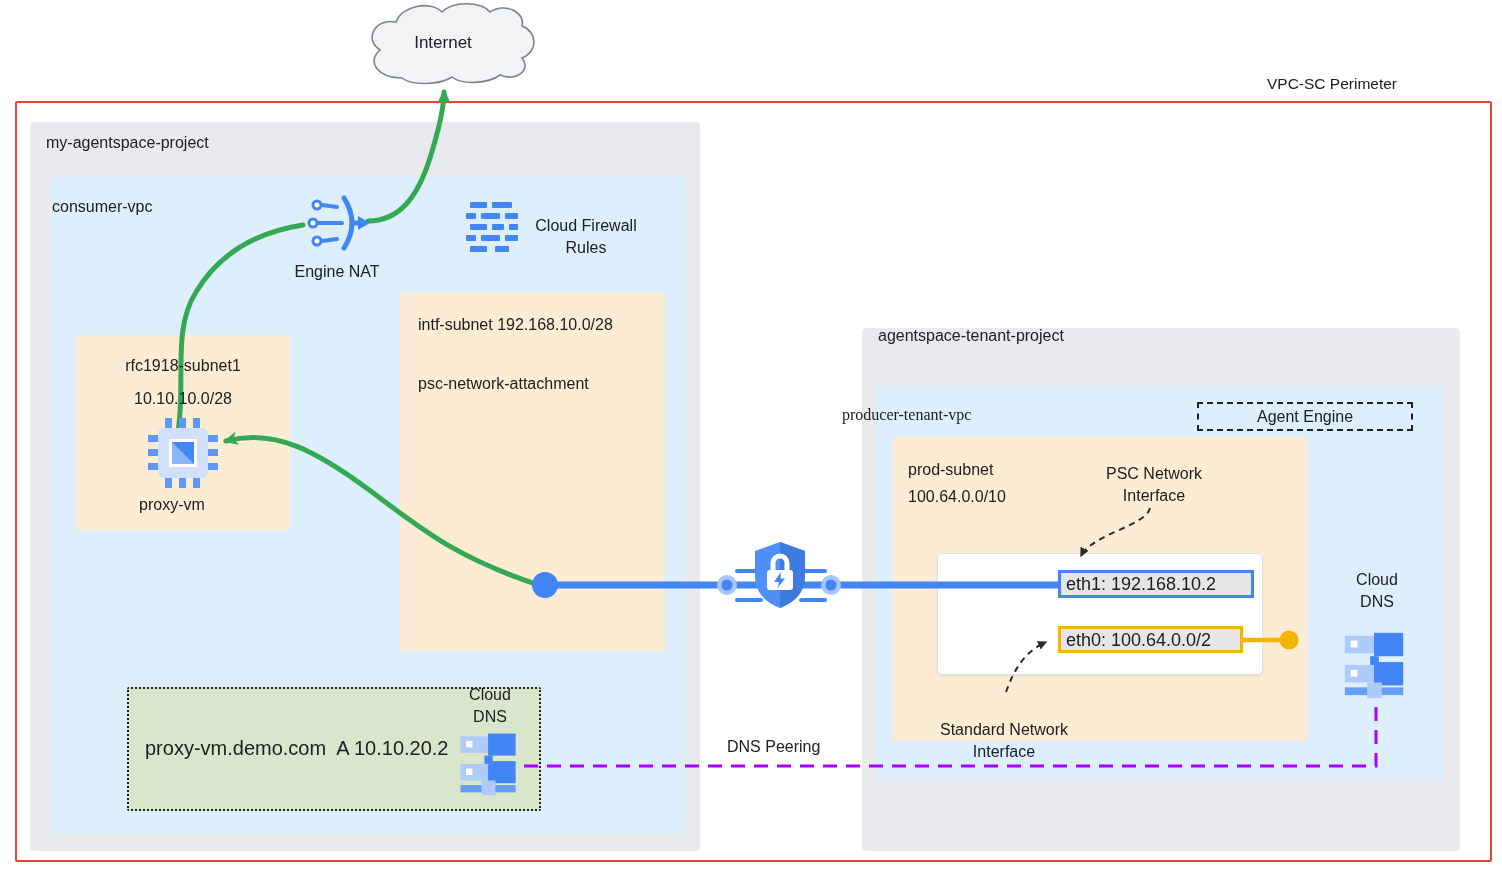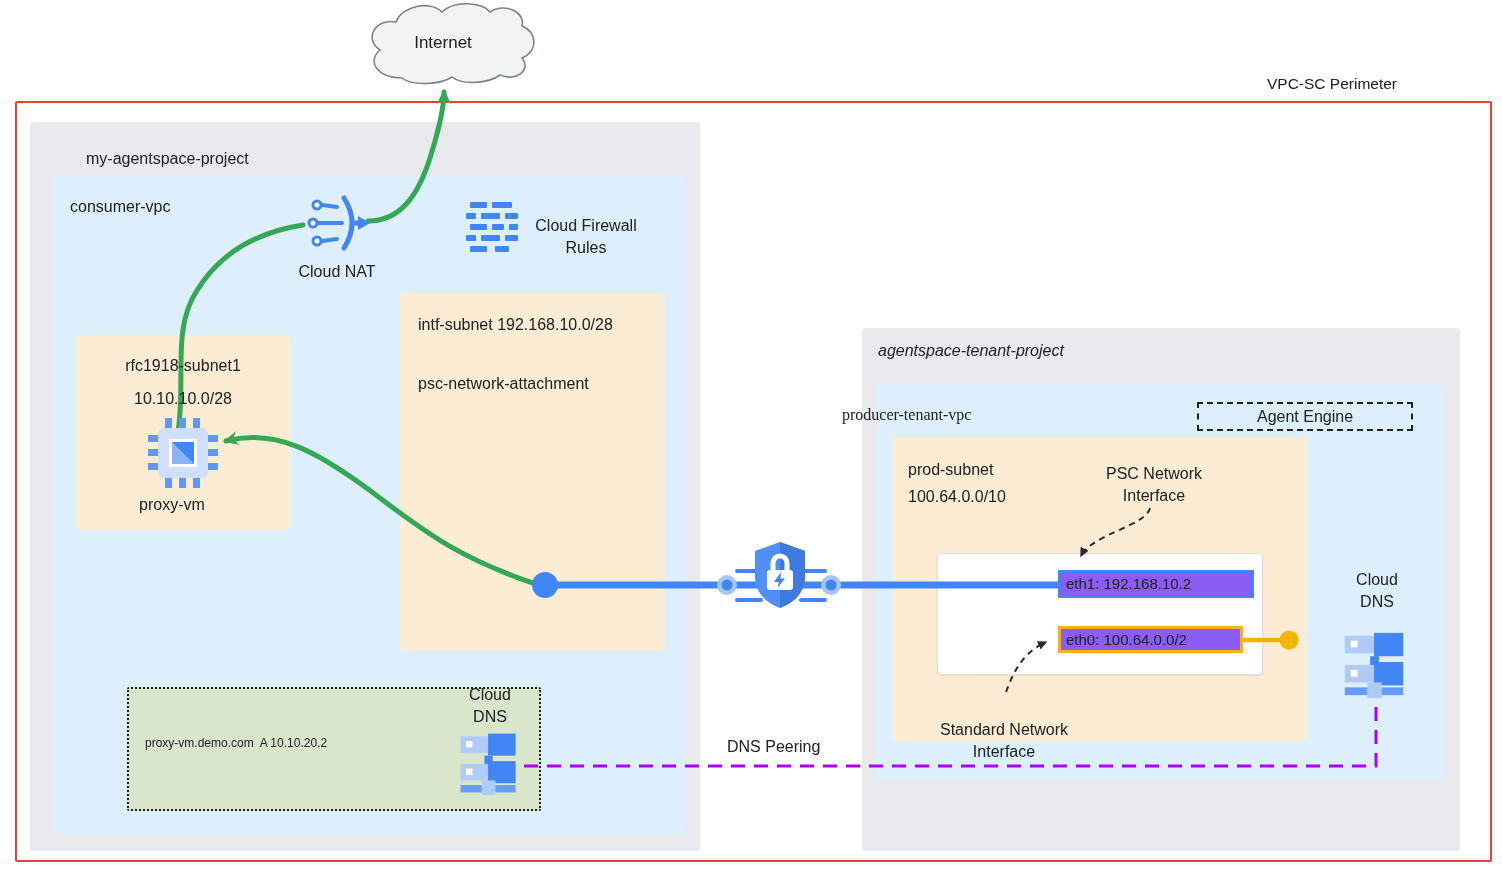--- a/index.html
+++ b/index.html
@@ -8,21 +8,21 @@
   .abs{position:absolute;}
   .box{position:absolute;border-radius:4px;}
   .lbl{position:absolute;font-size:16px;line-height:1.35;color:var(--text-dark,#202124);white-space:pre-line;}
   .ctr{text-align:center;}
   .perimeter{position:absolute;border:2.5px solid var(--perimeter-red,#ea4335);border-radius:2px;background:#fff;}
   .gray{background:var(--project-gray,#e8eaed);}
   .blue{background:var(--vpc-blue,#ddeffc);}
   .peach{background:var(--subnet-peach,#fcecd3);}
   .greenzone{background:var(--dns-zone-green,#d9e6cb);border:2.5px dotted #1f1f1f;border-radius:2px;}
   .card{background:#fff;border:1px solid #e0e0e0;border-radius:5px;box-shadow:0 1px 2px rgba(0,0,0,.08);}
-  .ethbox{position:absolute;background:#8b5cf6;font-size:15px;line-height:22px;padding-left:5px;white-space:pre;}
+  .ethbox{position:absolute;background:#e5e5e5;font-size:18px;line-height:22px;padding-left:5px;white-space:pre;}
   .eth1{border:3px solid var(--link-blue,#4285f4);}
   .eth0{border:3px solid var(--gold,#f4b400);}
   .dashedbox{position:absolute;border:2px dashed #202124;background:transparent;
              font-size:16px;text-align:center;}
   svg.connectors{position:absolute;left:0;top:0;z-index:5;pointer-events:none;}
   .toplayer{position:absolute;left:0;top:0;width:100%;height:100%;z-index:10;pointer-events:none;padding-left:10px;}
   .toplayer > *{pointer-events:auto;}
 </style>
 </head>
 <body>
@@ -89,39 +89,39 @@
 
     <svg class="abs" style="left:350px;top:0px;" width="192" height="88" viewBox="0 0 192 88">
       <path d="M 52,78 C 28,78 16,62 30,50 C 14,40 24,18 46,22 C 52,6 80,0 92,12
                C 104,0 132,2 140,12 C 154,2 176,12 172,26 C 188,32 188,52 172,58
                C 182,70 166,82 150,75 C 138,84 112,85 102,77 C 90,85 62,86 52,78 Z" style="fill:var(--cloud-fill,#f1f3f4);stroke:var(--cloud-stroke,#7d838a)" stroke-width="1.6"></path>
     </svg>
     <div class="lbl ctr" style="left:393px;top:32px;width:100px;font-size:17px;">Internet</div>
 
     <div class="lbl ctr" style="left:1212px;top:74px;width:240px;font-size:15.5px;">VPC-SC Perimeter</div>
 
-    <div class="lbl" style="left:46px;top:148px;margin-left:40px;">my-agentspace-project</div>
-    <div class="lbl" style="left:70px;top:196px;">consumer-vpc</div>
+    <div class="lbl" style="left:46px;top:132px;">my-agentspace-project</div>
+    <div class="lbl" style="left:52px;top:196px;">consumer-vpc</div>
 
     <svg class="abs" style="left:304px;top:194px;" width="66" height="58" viewBox="0 0 66 58">
       <g style="stroke:var(--link-blue,#4285f4)" stroke-width="4" stroke-linecap="round">
         <line x1="18" y1="11" x2="33" y2="13"></line>
         <line x1="14" y1="29" x2="38" y2="29"></line>
         <line x1="18" y1="47" x2="33" y2="45"></line>
       </g>
       <g fill="#fff" style="stroke:var(--link-blue,#4285f4)" stroke-width="3">
         <circle cx="13" cy="11" r="4"></circle>
           <circle cx="9" cy="29" r="4"></circle>
           <circle cx="13" cy="47" r="4"></circle>
       </g>
       <path d="M 40,4 Q 56,29 40,54" fill="none" style="stroke:var(--link-blue,#4285f4)" stroke-width="5" stroke-linecap="round"></path>
       <line x1="47" y1="29" x2="55" y2="29" style="stroke:var(--link-blue,#4285f4)" stroke-width="5"></line>
       <polygon points="54,22 66,29 54,36" style="fill:var(--link-blue,#4285f4)"></polygon>
     </svg>
-    <div class="lbl ctr" style="left:277px;top:261px;width:120px;">Cloud NAT</div>
+    <div class="lbl ctr" style="left:277px;top:261px;width:120px;">Engine NAT</div>
 
     <svg class="abs" style="left:466px;top:202px;" width="52" height="52" viewBox="0 0 52 52">
       <g style="fill:var(--link-blue,#4285f4)">
         <rect x="4" y="0" width="17" height="6" rx="1"></rect>
           <rect x="26" y="0" width="20" height="6" rx="1"></rect>
         <rect x="0" y="11" width="10" height="6" rx="1"></rect>
           <rect x="15" y="11" width="19" height="6" rx="1"></rect>
           <rect x="39" y="11" width="13" height="6" rx="1"></rect>
         <rect x="4" y="22" width="17" height="6" rx="1"></rect>
           <rect x="26" y="22" width="12" height="6" rx="1"></rect>
@@ -156,21 +156,21 @@
           <rect x="57" y="31" width="13" height="7"></rect>
           <rect x="57" y="45" width="13" height="7"></rect>
       </g>
       <rect x="10" y="10" width="50" height="50" rx="6" fill="#cfdffc"></rect>
       <rect x="21" y="21" width="28" height="28" fill="#fff"></rect>
       <rect x="24" y="24" width="22" height="22" fill="#8ab4f8"></rect>
       <polygon points="24,24 46,24 46,46" style="fill:var(--link-blue,#4285f4)"></polygon>
     </svg>
     <div class="lbl ctr" style="left:82px;top:494px;width:180px;">proxy-vm</div>
 
-    <div class="lbl" style="left:145px;top:735px;white-space:pre;font-size:12px;">proxy-vm.demo.com  A 10.10.20.2</div>
+    <div class="lbl" style="left:145px;top:735px;white-space:pre;font-size:20px;">proxy-vm.demo.com  A 10.10.20.2</div>
     <div class="lbl ctr" style="left:444px;top:684px;width:92px;line-height:1.4;">Cloud
 DNS</div>
     <svg class="abs" style="left:456px;top:729px;" width="66" height="68" viewBox="0 0 66 74">
       <rect x="2" y="8" width="30" height="18" style="fill:var(--icon-blue-light,#aecbfa)"></rect>
       <rect x="8" y="13" width="7" height="7" fill="#fff"></rect>
       <rect x="32" y="5" width="30" height="24" style="fill:var(--link-blue,#4285f4)"></rect>
       <rect x="28" y="29" width="9" height="9" style="fill:var(--link-blue,#4285f4)"></rect>
       <rect x="2" y="38" width="30" height="18" style="fill:var(--icon-blue-light,#aecbfa)"></rect>
       <rect x="8" y="43" width="7" height="7" fill="#fff"></rect>
       <rect x="32" y="35" width="30" height="24" style="fill:var(--link-blue,#4285f4)"></rect>
@@ -182,21 +182,21 @@
     <svg class="abs" style="left:751px;top:540px;" width="58" height="70" viewBox="0 0 58 70">
       <path d="M29,2 L54,11 V36 C54,52 44,62 29,68 C14,62 4,52 4,36 V11 Z" fill="#4e90f5"></path>
       <path d="M29,2 L54,11 V36 C54,52 44,62 29,68 Z" fill="#3f7ae0"></path>
       <path d="M22,31 v-8 a7,7 0 0 1 14,0 v8" fill="none" stroke="#fff" stroke-width="5"></path>
       <rect x="16" y="30" width="26" height="20" rx="3" fill="#fff"></rect>
       <polygon points="30,32 23,42 28,42 26.5,48 34,38.5 29.5,38.5" style="fill:var(--link-blue,#4285f4)"></polygon>
     </svg>
 
     <div class="lbl" style="left:727px;top:736px;">DNS Peering</div>
 
-    <div class="lbl" style="left:878px;top:340px;font-style:italic;">agentspace-tenant-project</div>
+    <div class="lbl" style="left:878px;top:325px;">agentspace-tenant-project</div>
     <div class="lbl" style="left:842px;top:404px;font-family:Liberation Serif, serif;">producer-tenant-vpc</div>
     <div class="dashedbox" style="left:1197px;top:402px;width:212px;height:25px;line-height:25px;">Agent Engine</div>
 
     <div class="lbl" style="left:908px;top:459px;">prod-subnet</div>
     <div class="lbl" style="left:908px;top:486px;">100.64.0.0/10</div>
 
     <div class="lbl ctr" style="left:1074px;top:463px;width:160px;">PSC Network
 Interface</div>
     <div class="ethbox eth1" style="left:1058px;top:570px;width:185px;height:22px;">eth1: 192.168.10.2</div>
     <div class="ethbox eth0" style="left:1058px;top:626px;width:174px;height:21px;">eth0: 100.64.0.0/2</div>

